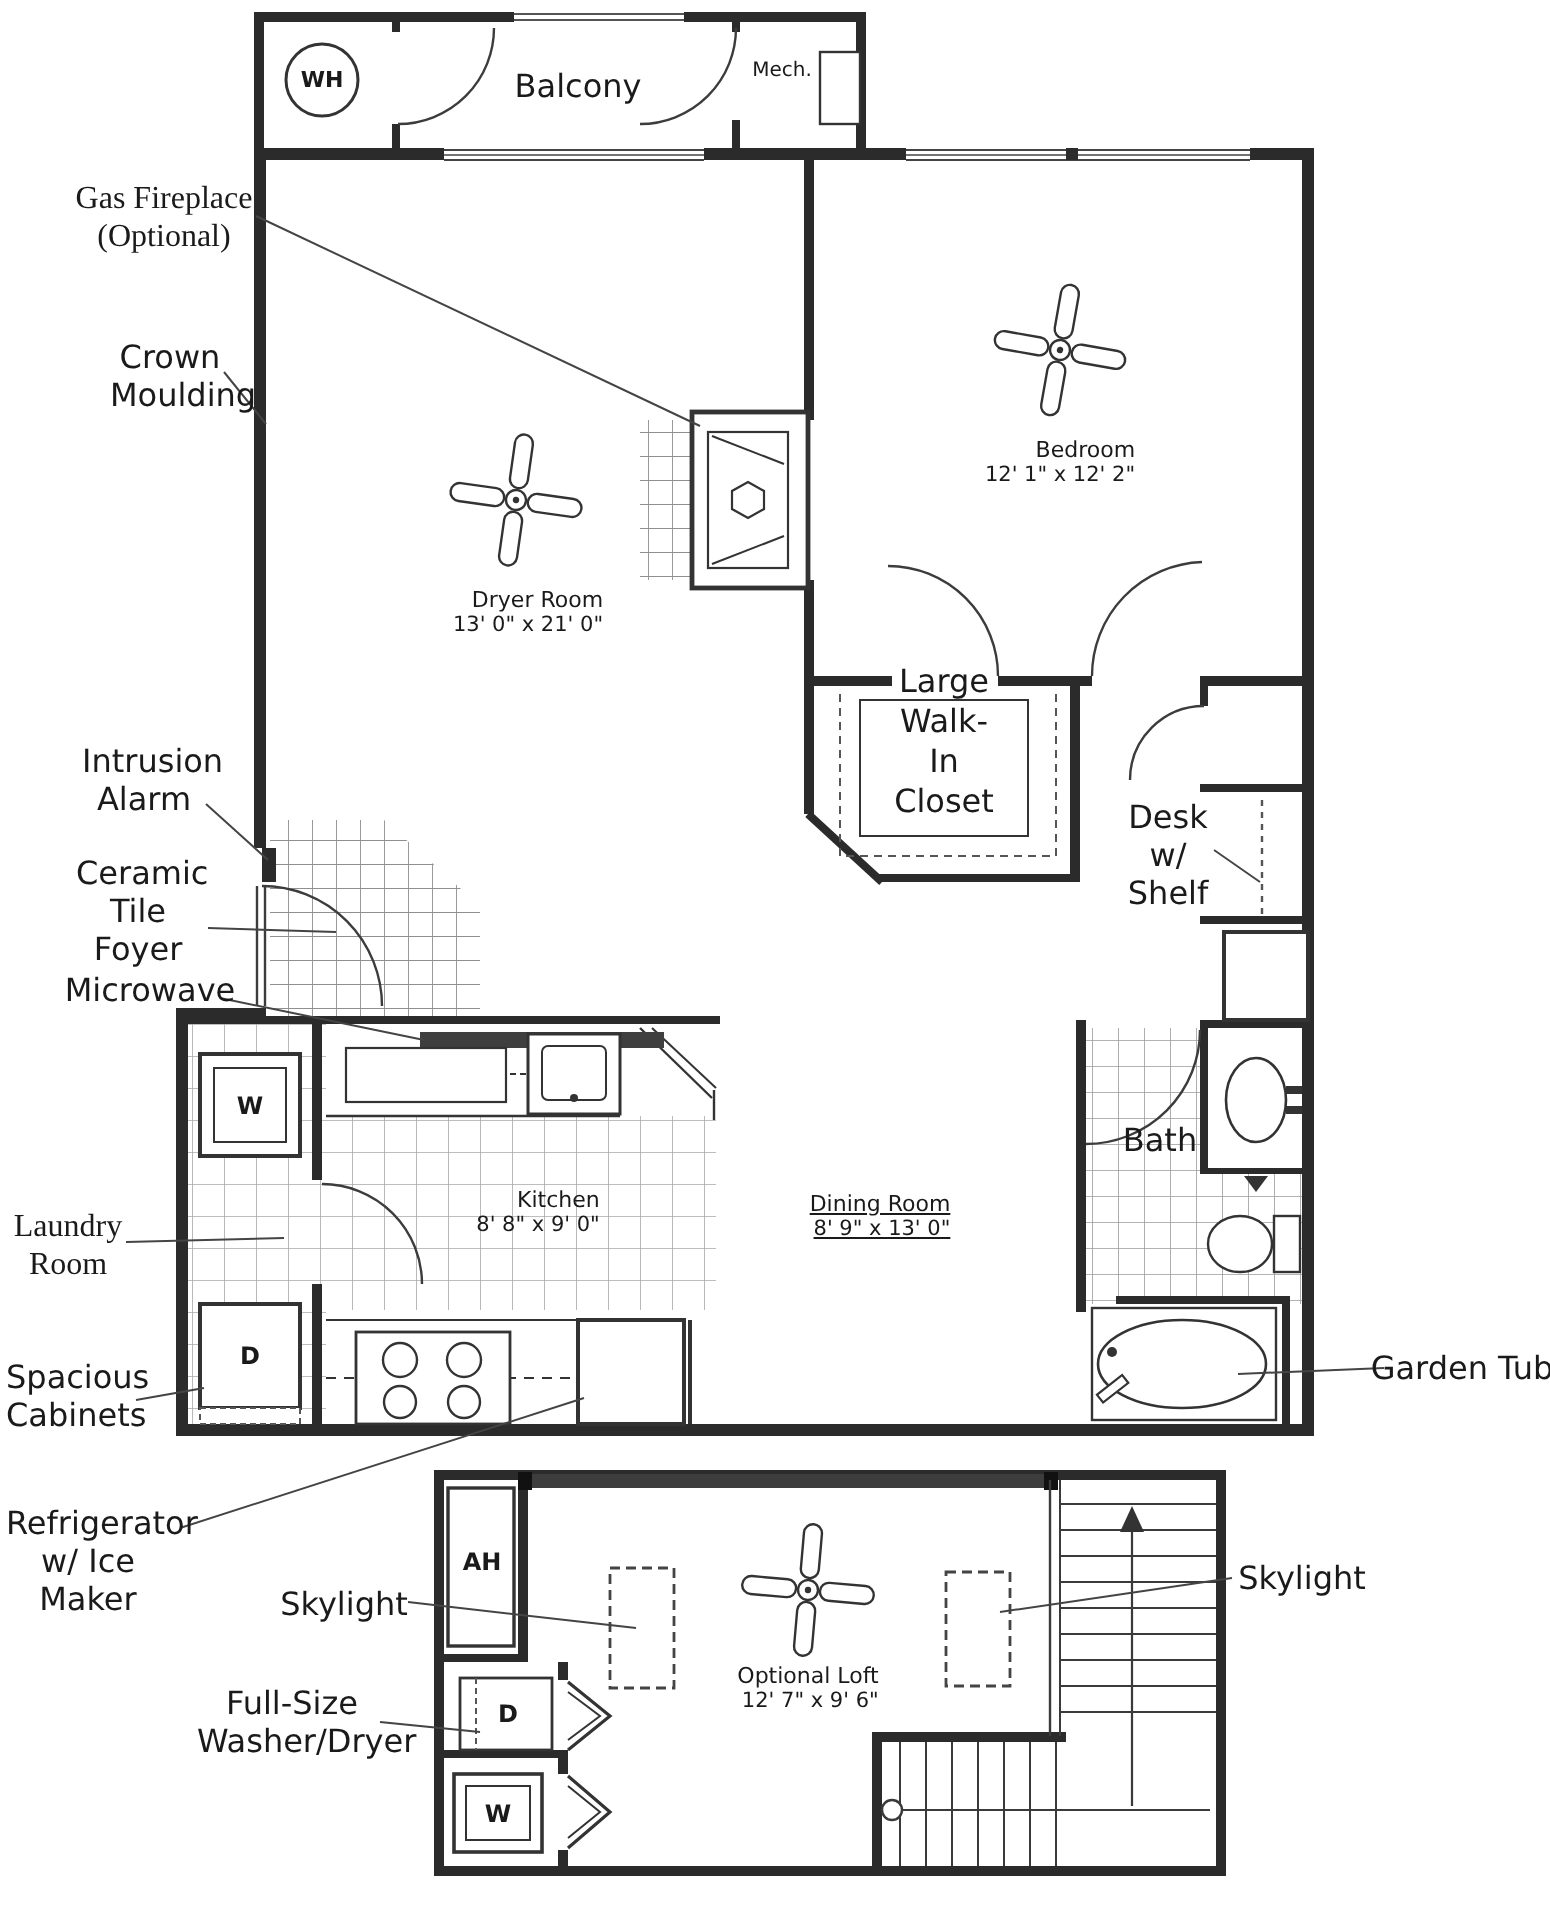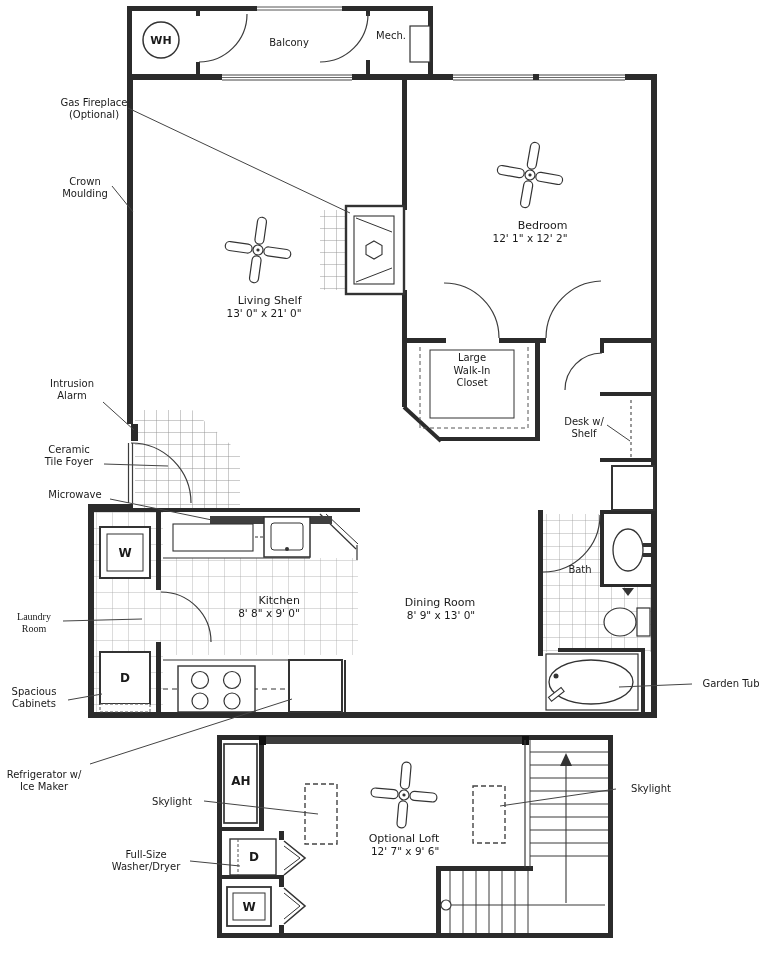--- a/index.html
+++ b/index.html
@@ -4,21 +4,21 @@
 <style>
   html,body{margin:0;padding:0;background:#fff;}
   #stage{
     position:relative;width:775px;height:960px;background:#fff;
     font-family:"DejaVu Sans","Liberation Sans",sans-serif;color:#1a1a1a;
     overflow:hidden;
   }
   #plan-svg{position:absolute;left:0;top:0;}
   .lbl{
     position:absolute;transform:translate(-50%,-50%);
-    font-size:10px;line-height:1.2;text-align:center;color:#1a1a1a;
+    font-size:16px;line-height:1.2;text-align:center;color:#1a1a1a;
     white-space:normal;
   }
   .lbl.one{white-space:nowrap;}
   .roomlbl{position:absolute;transform:translate(-50%,-50%);text-align:right;}
   .roomlbl .rname{font-size:11px;white-space:nowrap;}
   .roomlbl .rdims{font-size:10.5px;white-space:nowrap;}
   .appl{
     position:absolute;transform:translate(-50%,-50%);
     font-size:12px;font-weight:700;white-space:nowrap;
   }
@@ -281,55 +281,55 @@
     <line x1="619" y1="687" x2="692" y2="684"></line>
     <line x1="500" y1="806" x2="616" y2="789"></line>
   </g>
 </svg>
 
 <div class="lbl one" style="left:289px;top:43px;">Balcony</div>
 <div class="lbl one" style="left:391px;top:36px;font-size:10px;">Mech.</div>
 <div class="appl" style="left:161px;top:40px;font-size:11px;text-align:center;">WH</div>
 
 <div class="roomlbl" style="left:264px;top:306px;">
-  <div class="rname">Living Shelf</div>
+  <div class="rname">Dryer Room</div>
   <div class="rdims">13' 0" x 21' 0"</div>
 </div>
 
 <div class="roomlbl" style="left:530px;top:231px;">
   <div class="rname">Bedroom</div>
   <div class="rdims">12' 1" x 12' 2"</div>
 </div>
 
 <div class="lbl" style="left:472px;top:371px;width:56px;line-height:1.25;">Large Walk-In Closet</div>
 
 <div class="roomlbl" style="left:269px;top:606px;">
   <div class="rname">Kitchen</div>
   <div class="rdims">8' 8" x 9' 0"</div>
 </div>
 
-<div class="roomlbl" style="left:440px;top:608px;">
+<div class="roomlbl" style="left:440px;top:608px;text-decoration:underline;">
   <div class="rname">Dining Room</div>
   <div class="rdims">8' 9" x 13' 0"</div>
 </div>
 
 <div class="lbl one" style="left:580px;top:570px;">Bath</div>
 
 <div class="roomlbl" style="left:404px;top:844px;">
   <div class="rname">Optional Loft</div>
   <div class="rdims">12' 7" x 9' 6"</div>
 </div>
 
 <div class="appl" style="left:125px;top:553px;">W</div>
 <div class="appl" style="left:125px;top:678px;">D</div>
 <div class="appl" style="left:241px;top:781px;">AH</div>
 <div class="appl" style="left:254px;top:857px;">D</div>
 <div class="appl" style="left:249px;top:907px;">W</div>
 
-<div class="lbl" style="left:94px;top:109px;width:90px;">Gas Fireplace (Optional)</div>
+<div class="lbl" style="left:82px;top:109px;width:90px;font-family:Liberation Serif, serif;">Gas Fireplace (Optional)</div>
 <div class="lbl" style="left:85px;top:188px;width:60px;">Crown Moulding</div>
 <div class="lbl" style="left:72px;top:390px;width:62px;">Intrusion Alarm</div>
 <div class="lbl" style="left:69px;top:456px;width:62px;">Ceramic Tile Foyer</div>
 <div class="lbl one" style="left:75px;top:495px;">Microwave</div>
 <div class="lbl" style="left:34px;top:623px;width:56px;font-family:Liberation Serif, serif;">Laundry Room</div>
 <div class="lbl" style="left:34px;top:698px;width:62px;">Spacious Cabinets</div>
 <div class="lbl" style="left:44px;top:781px;width:82px;">Refrigerator w/ Ice Maker</div>
 <div class="lbl one" style="left:172px;top:802px;">Skylight</div>
 <div class="lbl" style="left:146px;top:861px;width:95px;">Full-Size Washer/Dryer</div>
 <div class="lbl" style="left:584px;top:428px;width:52px;">Desk w/ Shelf</div>

